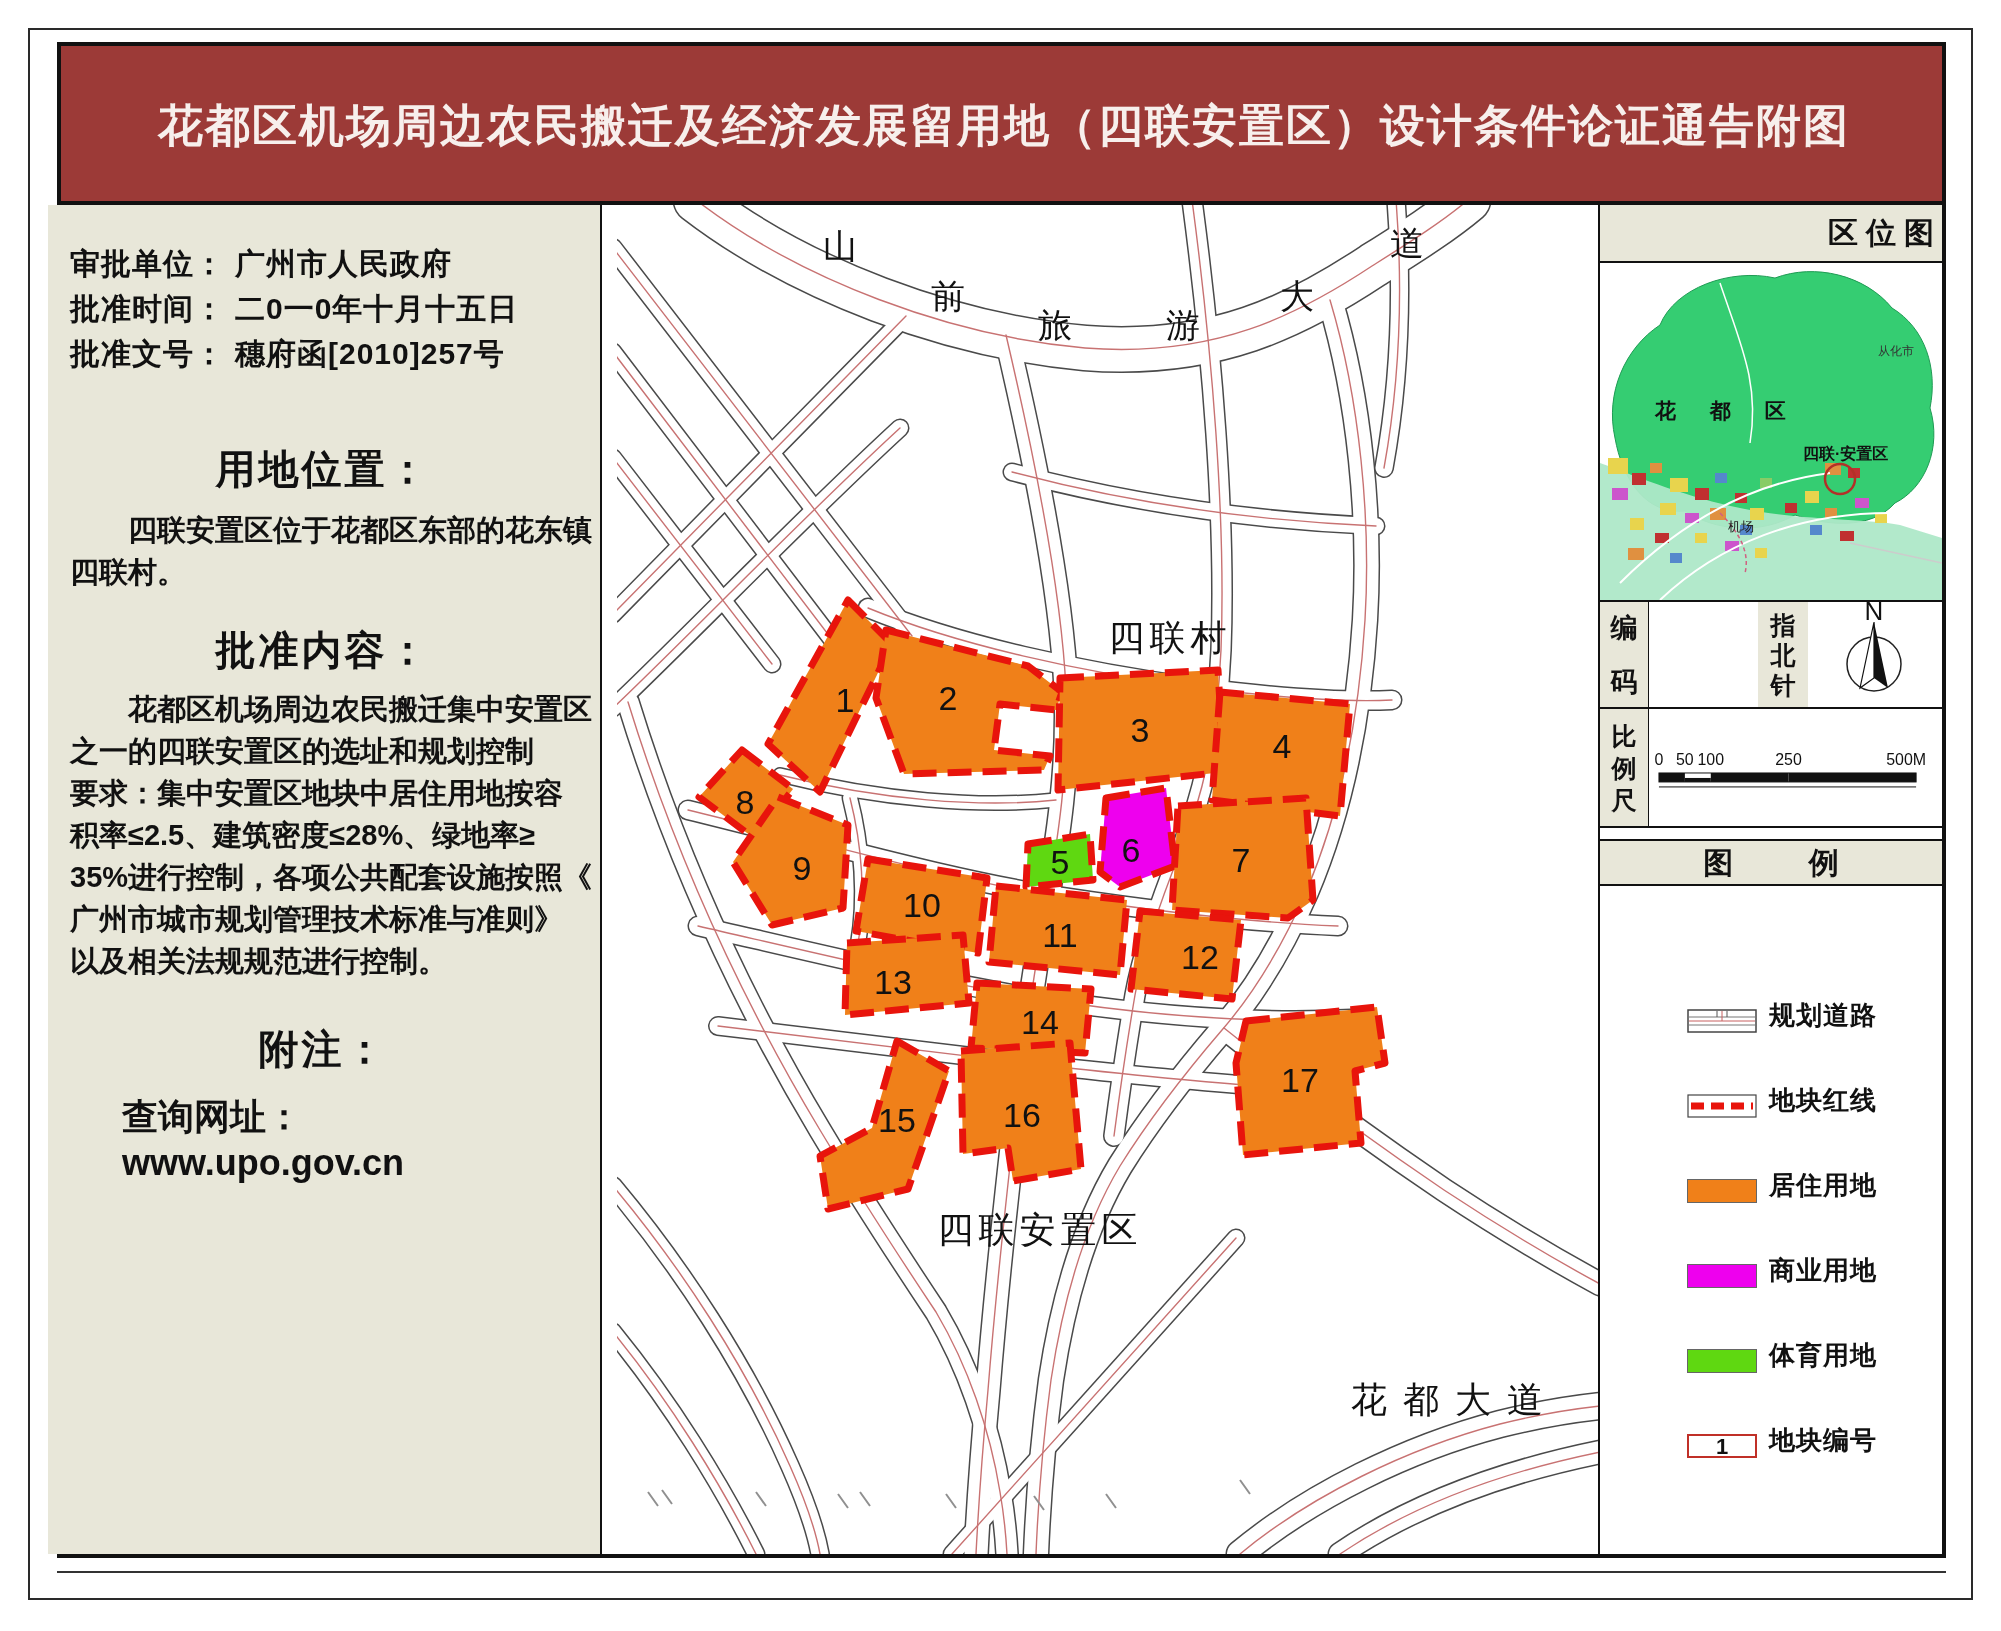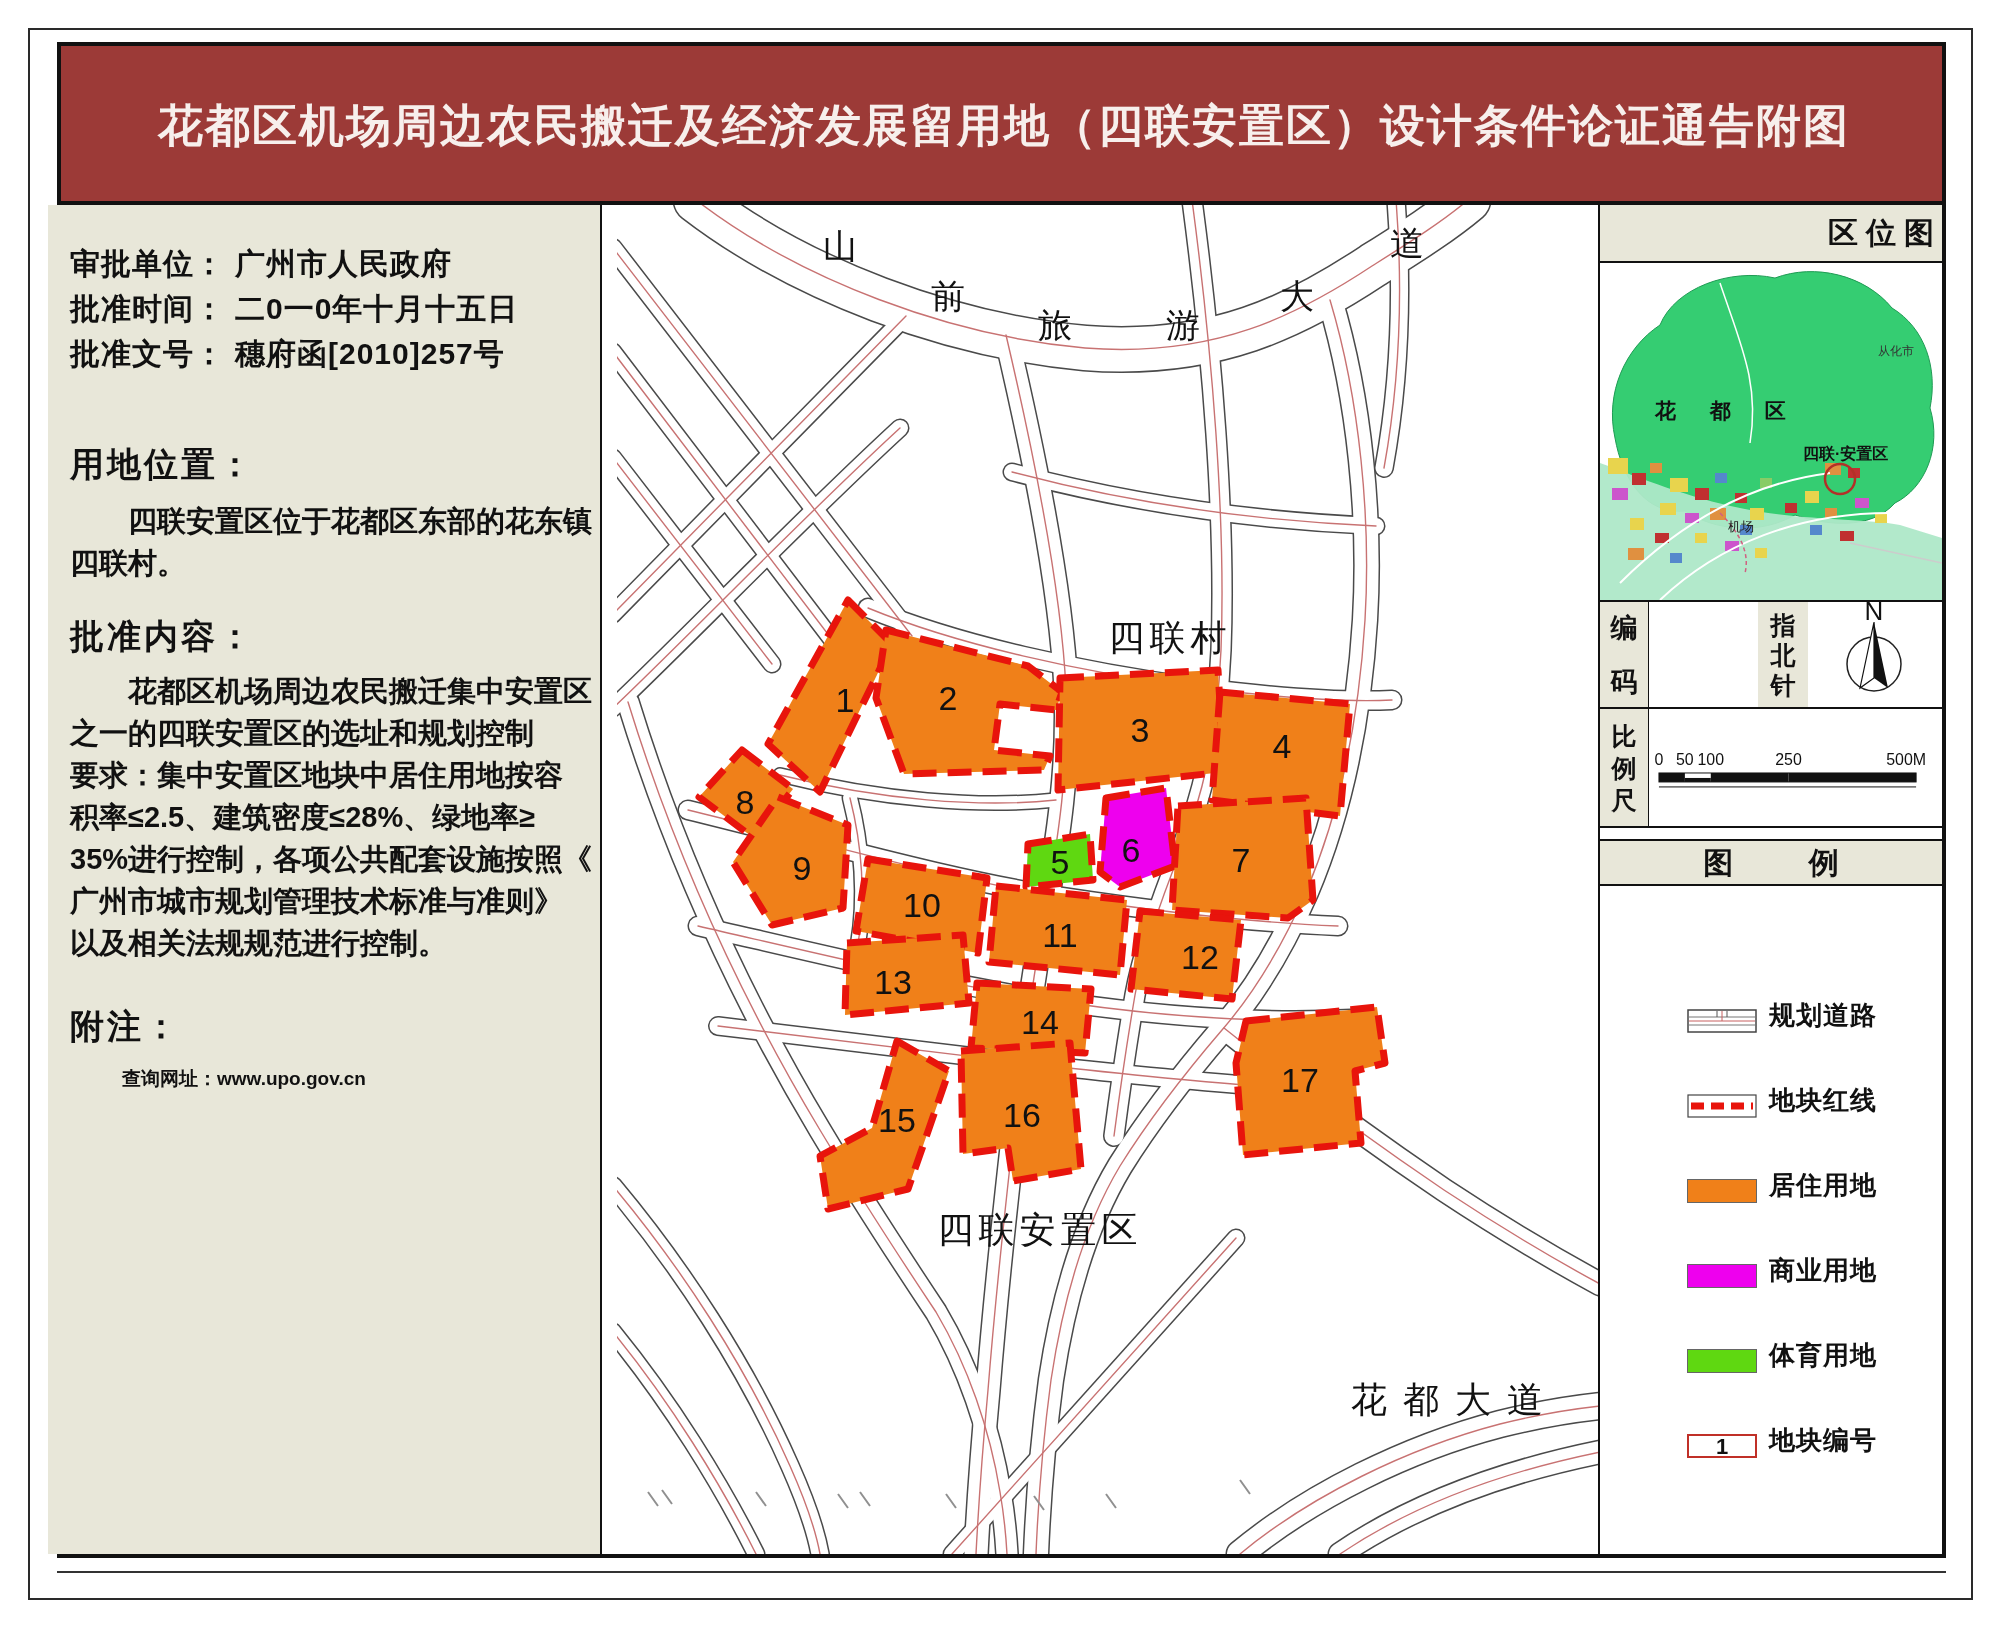--- a/index.html
+++ b/index.html
@@ -12,29 +12,29 @@
   #bottom-rule{left:57px;top:1571px;width:1889px;height:0;border-top:2px solid #333;}
   
   #title-band{left:61px;top:46px;width:1881px;height:155px;background:#9c3a37;border-bottom:4px solid #111;box-sizing:content-box;}
   #title-text{left:97px;top:0;height:155px;line-height:160px;font-size:45px;font-weight:700;
               color:#f7efec;letter-spacing:2px;white-space:nowrap;}
   
   #sidebar{left:48px;top:205px;width:554px;height:1349px;background:#e8e7d9;border-right:2px solid #111;box-sizing:border-box;
            padding:36px 24px 0 22px;}
   .info-line{font-size:30px;line-height:45px;font-weight:700;letter-spacing:1px;white-space:nowrap;}
   .info-line .val{margin-left:10px;font-weight:700;}
-  .sb-heading{font-size:34px;font-weight:700;letter-spacing:3px;}
+  .sb-heading{font-size:40px;font-weight:700;letter-spacing:3px;text-align:center;}
   #loc-heading{margin-top:66px;}
   .body-line{font-size:29px;line-height:42px;font-weight:600;white-space:nowrap;}
   .indent{text-indent:2em;}
   #loc-body{margin-top:12px;}
   #appr-heading{margin-top:30px;}
   #appr-body{margin-top:10px;}
   #notes-heading{margin-top:40px;}
-  #notes-line{margin-top:16px;padding-left:52px;font-size:19px;font-weight:600;}
+  #notes-line{margin-top:16px;padding-left:52px;font-size:36px;font-weight:600;}
   
   #map-area{left:617px;top:205px;width:981px;height:1349px;background:#fff;}
   
   #right-panel{left:1598px;top:205px;width:344px;height:1349px;background:#fff;border-left:2px solid #111;box-sizing:border-box;}
   .beige{background:#e8e7d9;}
   #loc-title-band{left:1600px;top:205px;width:342px;height:56px;border-bottom:2px solid #111;}
   #loc-title{width:100%;text-align:right;line-height:56px;font-size:30px;font-weight:700;letter-spacing:8px;}
   #minimap-box{left:1600px;top:263px;width:342px;height:337px;}
   .hline{left:1600px;width:342px;height:0;border-top:2px solid #111;}
   .vcell{display:flex;flex-direction:column;align-items:center;justify-content:center;font-size:27px;font-weight:700;}

